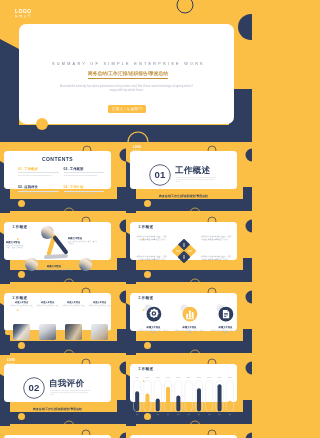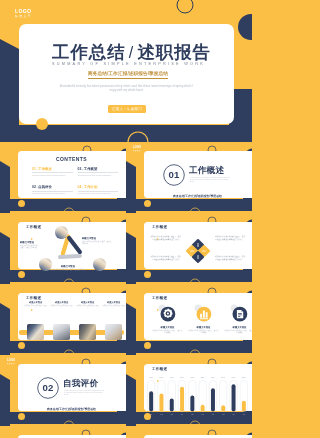--- a/index.html
+++ b/index.html
@@ -25,21 +25,21 @@
   .hero-keywords{position:absolute;left:69px;top:47px;font-size:4.72px;font-weight:bold;color:#C0903A;
                  letter-spacing:.05px;border-bottom:.7px solid #C0903A;padding-bottom:1.4px;line-height:6px;}
   .hero-desc{position:absolute;left:19px;top:60px;width:177px;text-align:center;font-size:2.9px;
              color:#b2b8c2;line-height:4.3px;}
   .hero-btn{position:absolute;left:89px;top:81px;width:38px;height:8px;background:#FBBF45;border-radius:1.5px;
             color:#fff;font-size:3.5px;line-height:8px;text-align:center;letter-spacing:.3px;}
   .hero-dot{position:absolute;left:36px;top:118px;width:12px;height:12px;border-radius:50%;
             background:#FBBF45;z-index:3;}
 
   
-  .sm-card{position:absolute;left:18px;top:9px;width:107px;height:47px;background:#fff;border-radius:3.5px;z-index:2;padding-left:28px;}
+  .sm-card{position:absolute;left:4px;top:9px;width:107px;height:38px;background:#fff;border-radius:3.5px;z-index:2;}
   .sm-dot{position:absolute;left:17.5px;top:58px;width:7px;height:7px;border-radius:50%;background:#FBBF45;z-index:3;}
   .sm-logo{position:absolute;left:7px;top:4px;z-index:3;}
   .sm-logo-main{font-size:2.7px;font-weight:bold;color:#fff;letter-spacing:.1px;line-height:3px;}
   .sm-logo-sub{font-size:1.5px;color:#fff;letter-spacing:.5px;line-height:2px;margin-top:.5px;}
   .hdr{position:absolute;left:17px;top:14.5px;font-size:3.6px;font-weight:bold;color:#2F3E5E;letter-spacing:.2px;}
   .hdr-tri{position:absolute;left:13px;top:15.5px;width:0;height:0;border-left:2.4px solid #FBBF45;
            border-top:1.7px solid transparent;border-bottom:1.7px solid transparent;}
 
   
   .ct-title{position:absolute;left:0;top:5px;width:107px;text-align:center;font-size:5px;font-weight:bold;
@@ -123,23 +123,20 @@
       <path d="M229 89 L252 89 L252 142 L229 142 Z" fill="#2F3E5E"></path>
       <circle cx="251" cy="27" r="13" fill="#2F3E5E"></circle>
       <circle cx="185" cy="5" r="8" fill="none" stroke="#2F3E5E" stroke-width="1"></circle>
       <circle cx="138" cy="142" r="10" fill="none" stroke="#FBBF45" stroke-width="1.2"></circle>
     </svg>
     <div class="hero-logo">
       <div class="hero-logo-main">LOGO</div>
       <div class="hero-logo-sub">标志文字</div>
     </div>
     <div class="hero-card">
-      <div class="hero-title">
-        <span>工作总结</span><span class="slash">/</span><span>述职报告</span>
-      </div>
       <div class="hero-sub-en">SUMMARY OF SIMPLE ENTERPRISE WORK</div>
       <div class="hero-keywords">商务总结/工作汇报/述职报告/季度总结</div>
       <div class="hero-desc">
         <div>A wonderful serenity has taken possession of my entire soul, like these sweet mornings of spring which I</div>
         <div>enjoy with my whole heart.</div>
       </div>
       <div class="hero-btn">汇报人：年度部门</div>
     </div>
     <div class="hero-dot"></div>
   </div>

